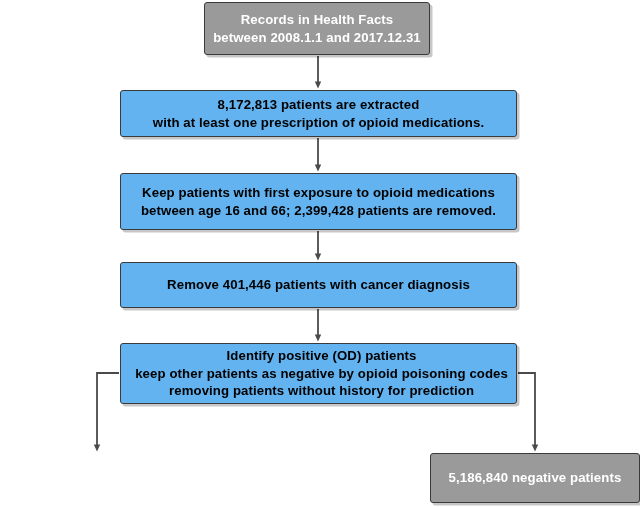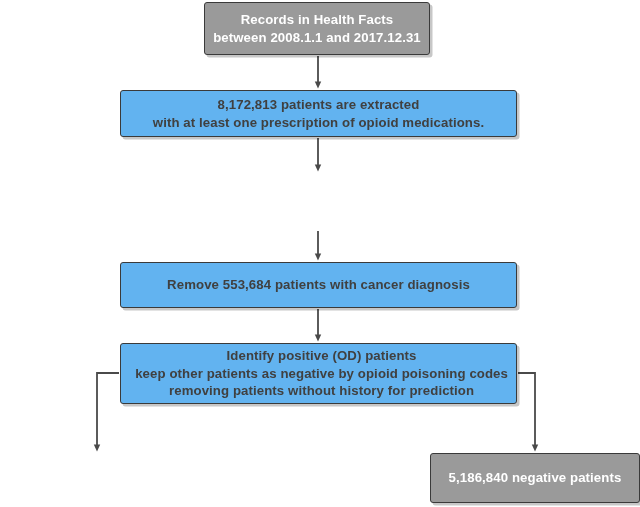--- a/index.html
+++ b/index.html
@@ -37,21 +37,21 @@
     padding: 0 8px;
   }
   .node-gray {
     background: #9a9a9a;
     color: #ffffff;
     font-size: 13.2px;
     font-weight: bold;
   }
   .node-blue {
     background: #62b3f0;
-    color: #404040;
+    color: #000000;
     font-size: 13.2px;
     font-weight: bold;
   }
   
   #node-records      { left: 204px; top: 2px;   width: 226px; height: 53px; }
   #node-extracted    { left: 120px; top: 90px;  width: 397px; height: 47px; }
   #node-age-filter   { left: 120px; top: 173px; width: 397px; height: 57px; }
   #node-cancer       { left: 120px; top: 262px; width: 397px; height: 46px; }
   #node-identify     { left: 120px; top: 343px; width: 397px; height: 61px; justify-content: flex-end; }
   #node-positive     { left: 0px;   top: 453px; width: 196px; height: 50px; }
@@ -99,23 +99,27 @@
   <div class="node node-gray" id="node-records">
     <span class="node-text">Records in Health Facts
 between 2008.1.1 and 2017.12.31</span>
   </div>
 
   <div class="node node-blue" id="node-extracted">
     <span class="node-text">8,172,813 patients are extracted
 with at least one prescription of opioid medications.</span>
   </div>
 
+  <div class="node node-blue" id="node-age-filter">
+    <span class="node-text">Keep patients with first exposure to opioid medications
+between age 16 and 66;  2,399,428 patients are removed.</span>
+  </div>
 
   <div class="node node-blue" id="node-cancer">
-    <span class="node-text">Remove 553,684 patients with cancer diagnosis</span>
+    <span class="node-text">Remove 401,446 patients with cancer diagnosis</span>
   </div>
 
   <div class="node node-blue" id="node-identify">
     <span class="node-text">Identify positive (OD) patients
 keep other patients as negative by opioid poisoning codes
 removing patients without history for prediction</span>
   </div>
 
 
   <div class="node node-gray" id="node-negative">

